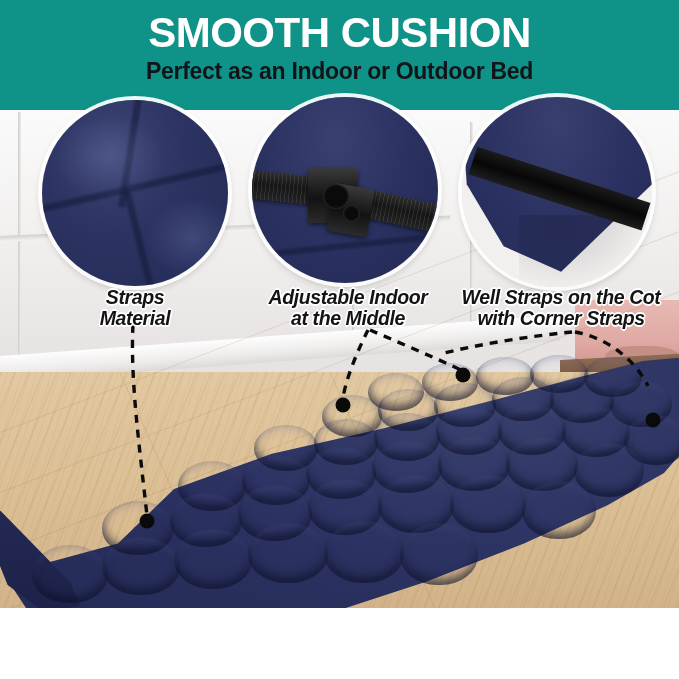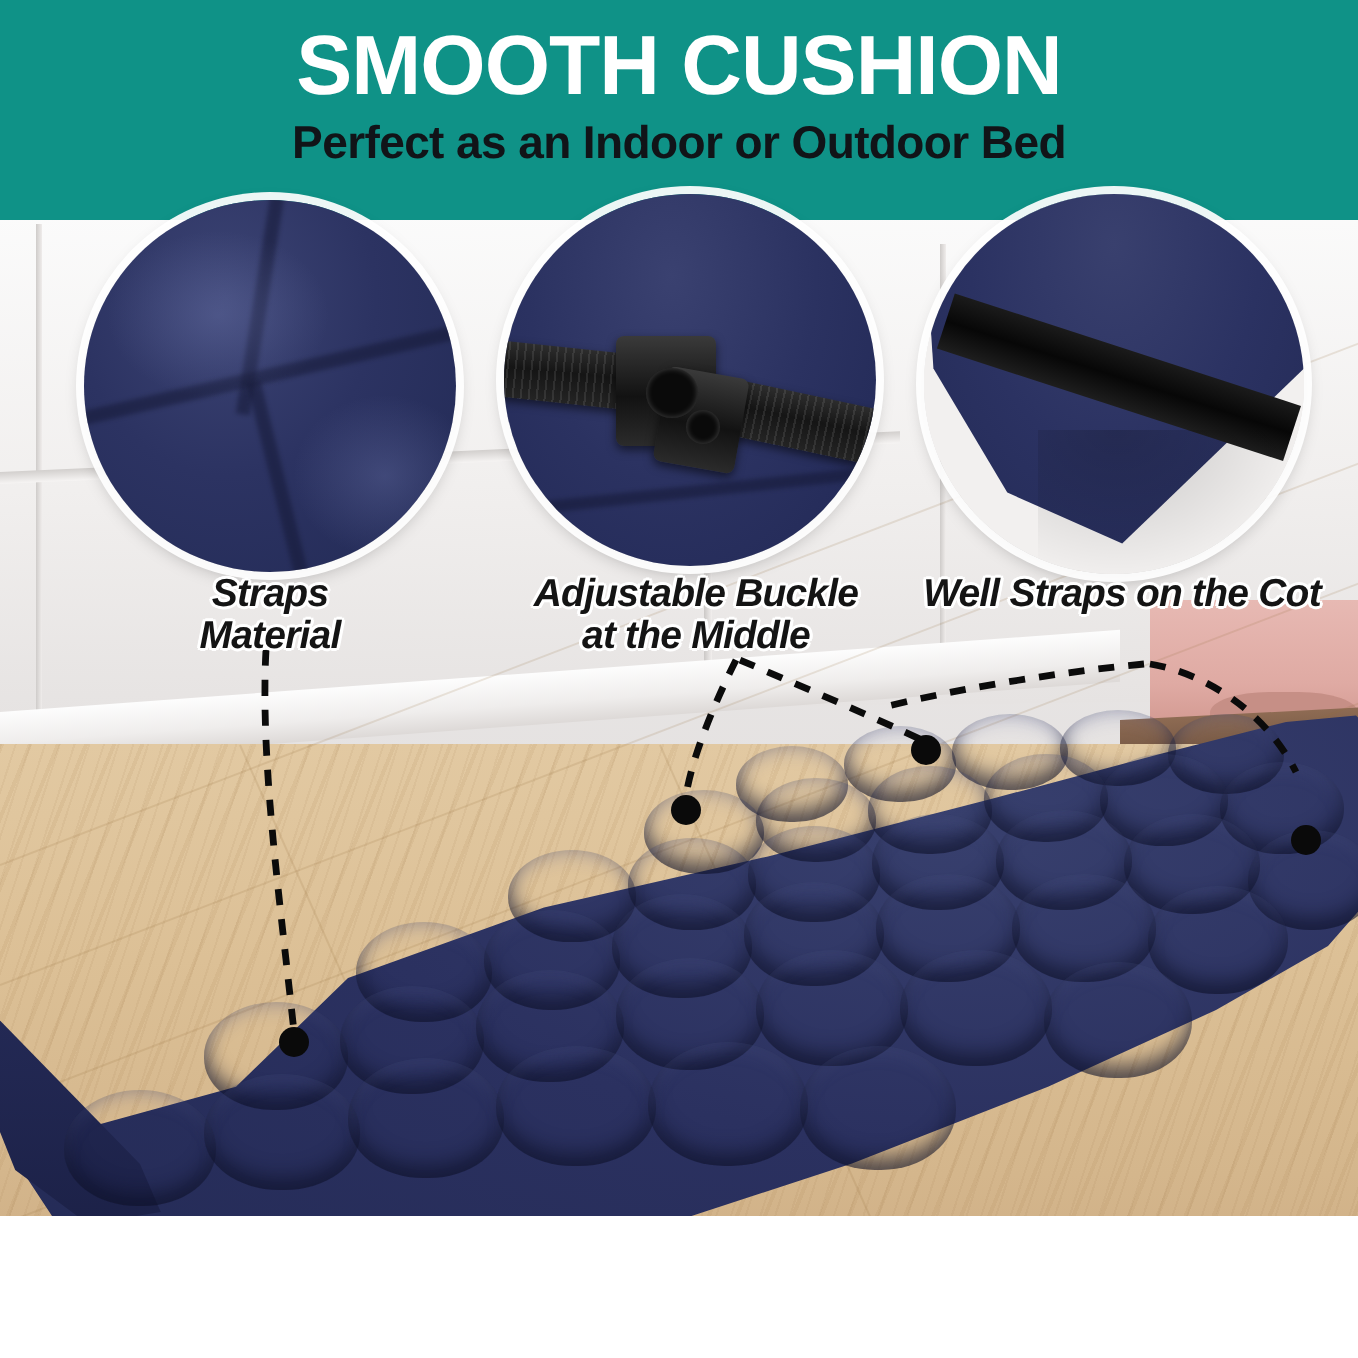--- a/index.html
+++ b/index.html
@@ -331,30 +331,31 @@
       <div class="strap" style="left:52%;top:54%;width:56%;height:15%;transform:rotate(12deg);">
         <div class="strap-weave"></div>
       </div>
       <div class="buckle" style="left:30%;top:38%;width:27%;height:30%;"></div>
       <div class="buckle" style="left:42%;top:48%;width:22%;height:26%;transform:rotate(10deg);"></div>
       <div class="buckle-hole" style="left:38%;top:47%;width:14%;height:13%;"></div>
       <div class="buckle-hole" style="left:49%;top:58%;width:9%;height:9%;"></div>
       <div class="c1-seam" style="left:-10%;top:78%;width:130%;height:6px;transform:rotate(-6deg);"></div>
     </div>
     <div class="label lbl2">
-      <span>Adjustable Buckle</span><br>
+      <span>Adjustable Indoor</span><br>
       <span>at the Middle</span>
     </div>
   </div>
 
   <div class="callout">
     <div class="circle c3">
       <div class="c3-fill"></div>
       <div class="c3-cushion"></div>
       <div class="c3-strap"></div>
       <div class="c3-shadow"></div>
     </div>
     <div class="label lbl3">
       <span>Well Straps on the Cot</span><br>
+      <span>with Corner Straps</span>
     </div>
   </div>
 
 </div>
 
 </body></html>

